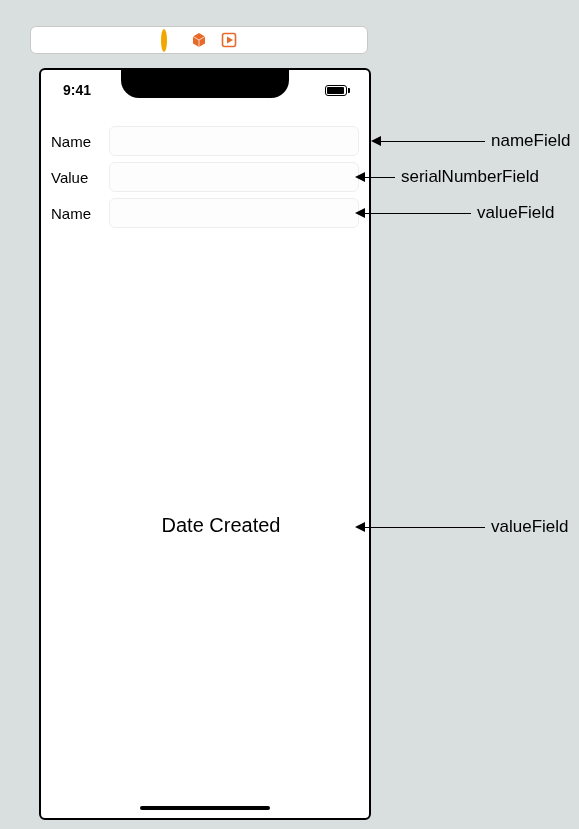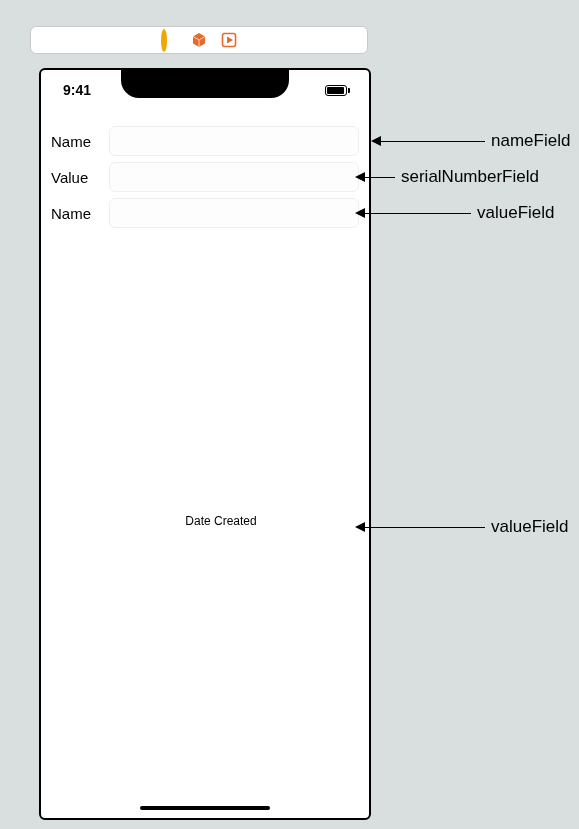--- a/index.html
+++ b/index.html
@@ -101,21 +101,21 @@
     border-radius: 6px;
     background: #fdfdfd;
     padding: 0 8px;
     font-size: 14px;
   }
   .date-created {
     position: absolute;
     top: 392px;
     left: 0; right: 0;
     text-align: center;
-    font-size: 12px;
+    font-size: 20px;
     font-weight: 400;
     padding-left: 32px;
   }
   .home-indicator {
     position: absolute;
     bottom: 8px;
     left: 50%;
     transform: translateX(-50%);
     width: 130px;
     height: 4px;

